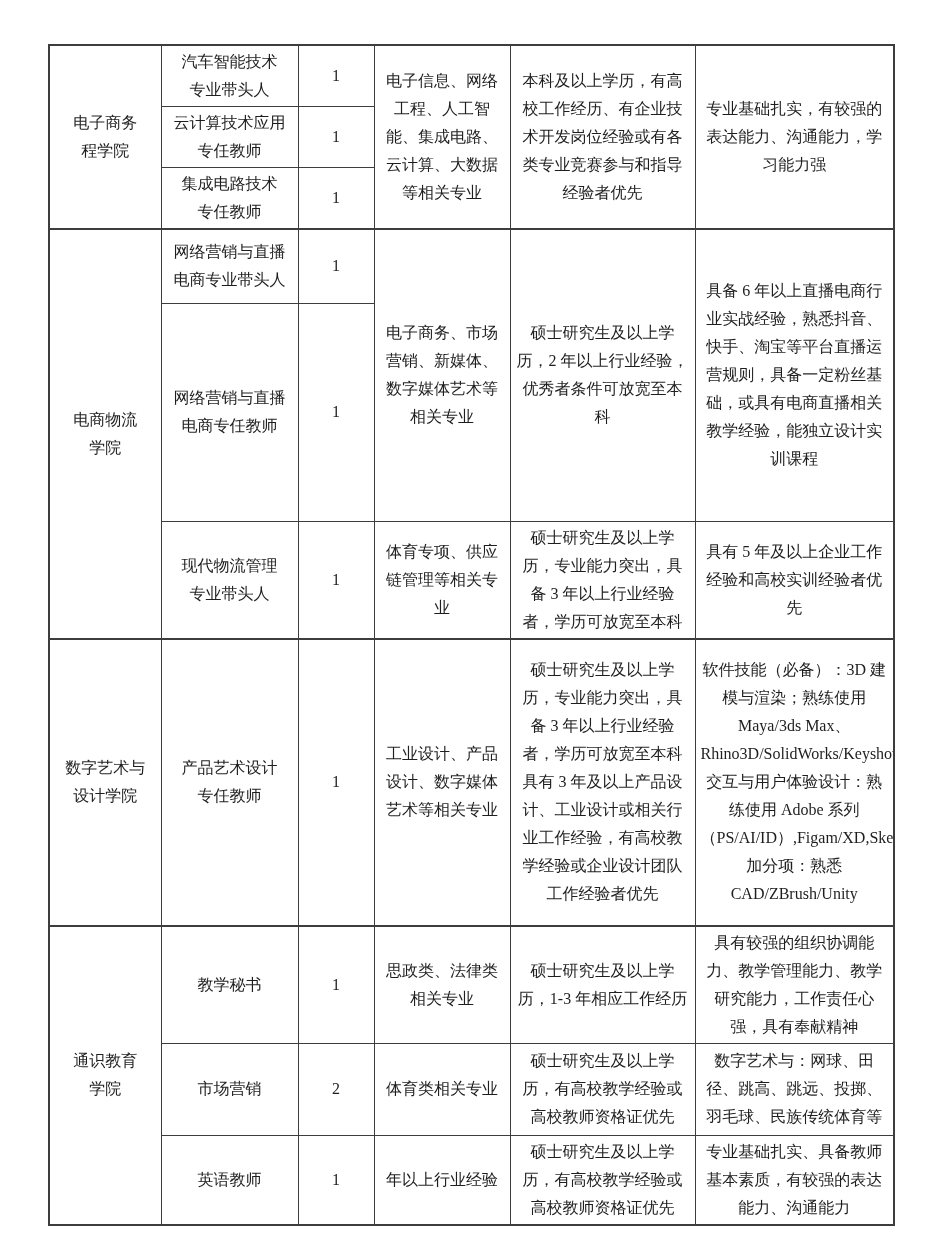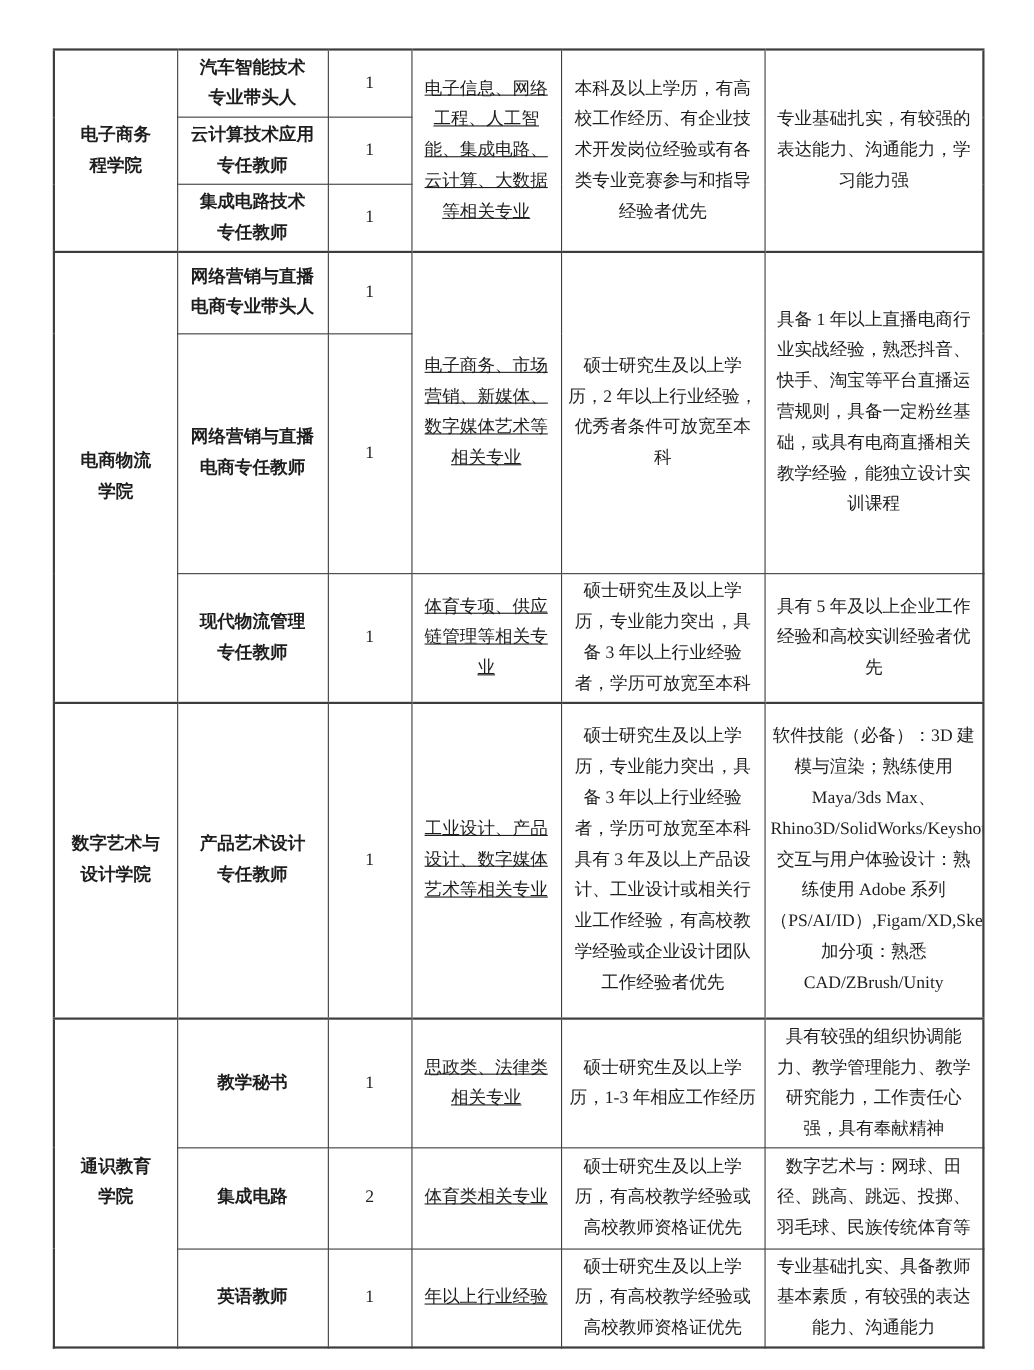--- a/index.html
+++ b/index.html
@@ -28,23 +28,23 @@
     border: 1px solid #3d3d3d;
     text-align: center;
     vertical-align: middle;
     font-size: 16px;
     line-height: 1.75;
     color: #1e1e1e;
     padding: 2px 5px;
     overflow: hidden;
   }
   tr.sec-start > td { border-top: 2px solid #3d3d3d; }
-  td.college, td.position { white-space: pre-line; font-weight: bold; }
+  td.college, td.position { white-space: pre-line; }
   td.college { padding: 2px 10px; }
-  td.majors  { padding: 2px 7px; text-decoration: underline; }
+  td.majors  { padding: 2px 7px; }
   td.edu     { padding: 2px 4px; }
   td.other   { padding: 2px 4px; margin-top: 27px; }
   
   tr.h-s1  { height: 57px; }
   tr.h-s2a { height: 74px; }
   tr.h-s2b { height: 218px; }
   tr.h-s2c { height: 105px; }
   tr.h-s3  { height: 287px; }
   tr.h-s4a { height: 116px; }
   tr.h-s4b { height: 92px; }
@@ -87,30 +87,30 @@
       </tr>
 
       <tr class="h-s2a sec-start">
         <td class="college" rowspan="3">电商物流
 学院</td>
         <td class="position">网络营销与直播
 电商专业带头人</td>
         <td class="count">1</td>
         <td class="majors" rowspan="2">电子商务、市场营销、新媒体、数字媒体艺术等相关专业</td>
         <td class="edu" rowspan="2">硕士研究生及以上学历，2 年以上行业经验，优秀者条件可放宽至本科</td>
-        <td class="other" rowspan="2">具备 1 年以上直播电商行业实战经验，熟悉抖音、快手、淘宝等平台直播运营规则，具备一定粉丝基础，或具有电商直播相关教学经验，能独立设计实训课程</td>
+        <td class="other" rowspan="2">具备 6 年以上直播电商行业实战经验，熟悉抖音、快手、淘宝等平台直播运营规则，具备一定粉丝基础，或具有电商直播相关教学经验，能独立设计实训课程</td>
       </tr>
       <tr class="h-s2b">
         <td class="position">网络营销与直播
 电商专任教师</td>
         <td class="count">1</td>
       </tr>
       <tr class="h-s2c">
         <td class="position">现代物流管理
-专任教师</td>
+专业带头人</td>
         <td class="count">1</td>
         <td class="majors">体育专项、供应链管理等相关专业</td>
         <td class="edu">硕士研究生及以上学历，专业能力突出，具备 3 年以上行业经验者，学历可放宽至本科</td>
         <td class="other">具有 5 年及以上企业工作经验和高校实训经验者优先</td>
       </tr>
 
       <tr class="h-s3 sec-start">
         <td class="college">数字艺术与
 设计学院</td>
         <td class="position">产品艺术设计
@@ -124,21 +124,21 @@
       <tr class="h-s4a sec-start">
         <td class="college" rowspan="3">通识教育
 学院</td>
         <td class="position">教学秘书</td>
         <td class="count">1</td>
         <td class="majors">思政类、法律类相关专业</td>
         <td class="edu">硕士研究生及以上学历，1-3 年相应工作经历</td>
         <td class="other">具有较强的组织协调能力、教学管理能力、教学研究能力，工作责任心强，具有奉献精神</td>
       </tr>
       <tr class="h-s4b">
-        <td class="position">集成电路</td>
+        <td class="position">市场营销</td>
         <td class="count">2</td>
         <td class="majors">体育类相关专业</td>
         <td class="edu">硕士研究生及以上学历，有高校教学经验或高校教师资格证优先</td>
         <td class="other">数字艺术与：网球、田径、跳高、跳远、投掷、羽毛球、民族传统体育等</td>
       </tr>
       <tr class="h-s4c">
         <td class="position">英语教师</td>
         <td class="count">1</td>
         <td class="majors">年以上行业经验</td>
         <td class="edu">硕士研究生及以上学历，有高校教学经验或高校教师资格证优先</td>

